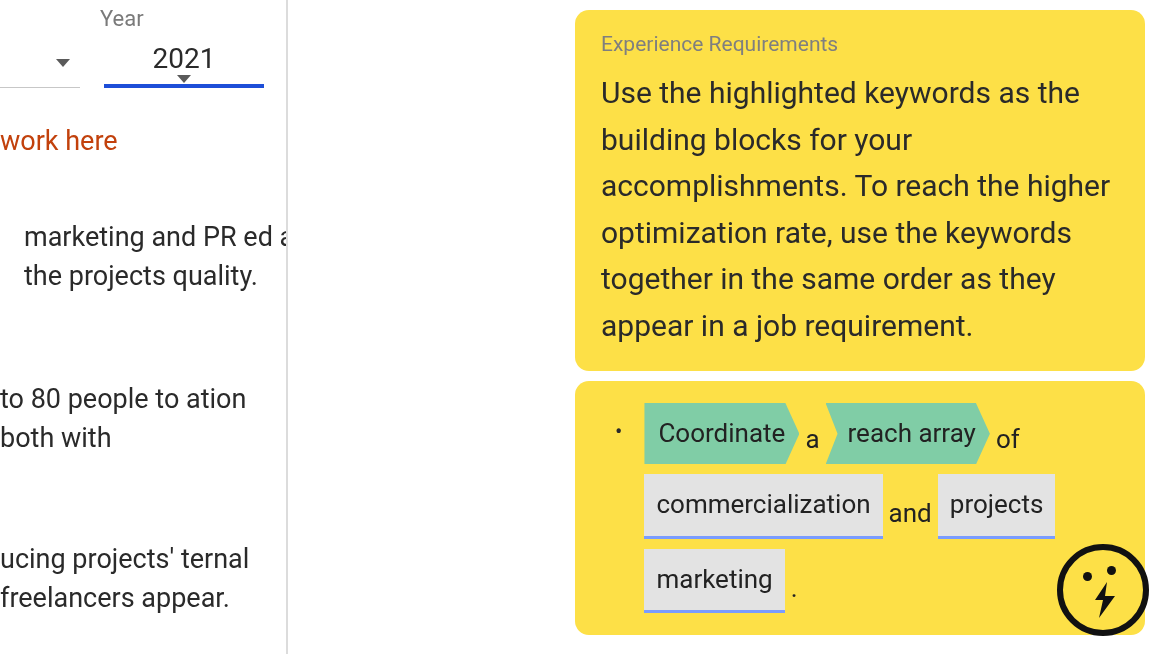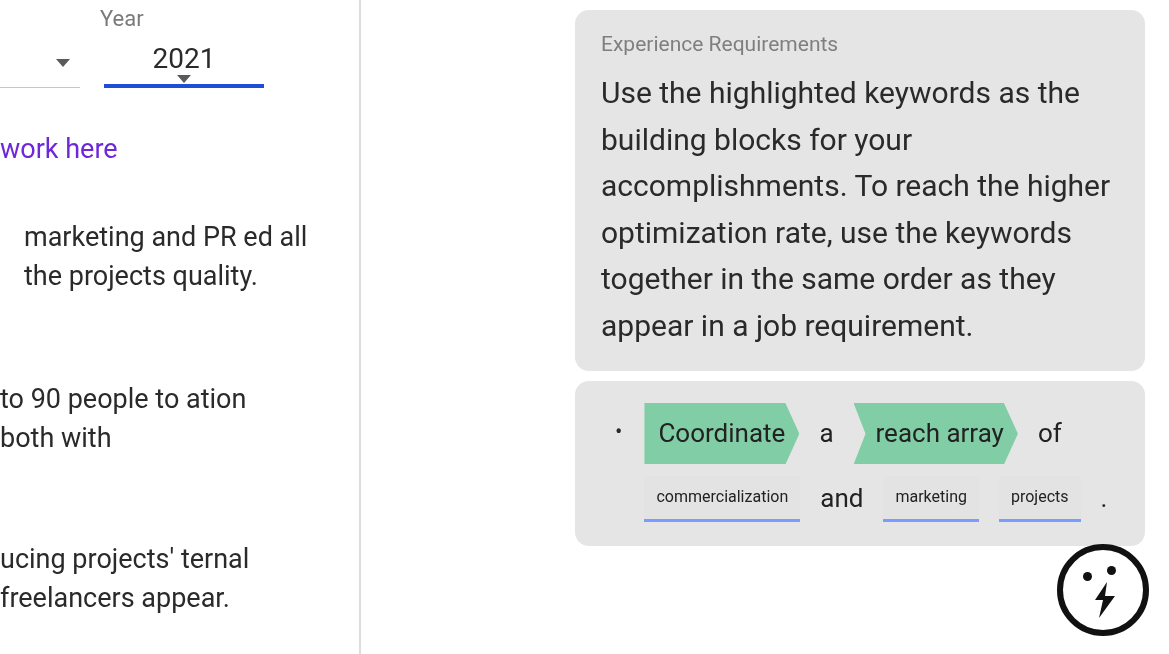--- a/index.html
+++ b/index.html
@@ -9,21 +9,21 @@
     width: 1169px;
     height: 654px;
     overflow: hidden;
     position: relative;
     color: #2a2a2a;
   }
   .left-pane {
     position: absolute;
     left: 0;
     top: 0;
-    width: 361px;
+    width: 288px;
     height: 654px;
     border-right: 2px solid #dcdcdc;
     padding-right: 12px;
     overflow: hidden;
   }
   .year-block {
     position: absolute;
     top: 0;
     left: 0;
     width: 260px;
@@ -76,34 +76,34 @@
   }
   .left-text {
     position: absolute;
     font-size: 27px;
     color: #2a2a2a;
     line-height: 1.45;
     left: 0;
     width: 295px;
     text-align: left;
   }
-  .placeholder-text { color: #6d28d9; margin-top: 8px; }
+  .placeholder-text { color: #c2410c; }
   .t1 { top: 122px; }
   .t2 { top: 218px; margin-left: 24px; }
   .t3 { top: 380px; }
   .t4 { top: 540px; }
 
   .right-pane {
     position: absolute;
     left: 575px;
     top: 10px;
     width: 570px;
   }
   .panel {
-    background: #e5e5e5;
+    background: #fde047;
     border-radius: 14px;
     padding: 22px 26px;
     margin-bottom: 10px;
   }
   .panel-title {
     font-size: 21px;
     color: #7f7f7f;
     margin-bottom: 14px;
   }
   .panel-body {
@@ -123,40 +123,40 @@
     font-size: 22px;
     color: #2a2a2a;
     margin-top: 8px;
     margin-left: 14px;
     margin-right: 4px;
   }
   .bullet-content {
     flex: 1;
     display: flex;
     flex-wrap: wrap;
-    gap: 10px 20px;
-    align-items: center;
+    gap: 10px 6px;
+    align-items: flex-end;
   }
   .kw-green {
     background: #80cda6;
     padding: 6px 14px;
     font-size: 26px;
     color: #222;
     position: relative;
     display: inline-block;
     clip-path: polygon(0 0, calc(100% - 14px) 0, 100% 50%, calc(100% - 14px) 100%, 0 100%);
   }
   .kw-green.second {
     clip-path: polygon(0 0, calc(100% - 14px) 0, 100% 50%, calc(100% - 14px) 100%, 0 100%, 12px 50%);
     padding-left: 22px;
   }
   .kw-grey {
     background: #e3e3e3;
     padding: 6px 12px;
-    font-size: 16px;
+    font-size: 26px;
     color: #222;
     border-bottom: 3px solid #7a9cff;
     display: inline-block;
   }
   .plain {
     font-size: 26px;
     color: #222;
   }
   .logo-badge {
     position: absolute;
@@ -202,43 +202,43 @@
       </div>
       <div class="dropdown-right">
         <span class="year-value">2021</span>
         <div class="caret"></div>
       </div>
     </div>
   </div>
 
   <div class="left-text t1 placeholder-text">work here</div>
   <div class="left-text t2">marketing and PR ed all the projects quality.</div>
-  <div class="left-text t3"> to 90 people to ation both with</div>
+  <div class="left-text t3"> to 80 people to ation both with</div>
   <div class="left-text t4">ucing projects' ternal freelancers appear.</div>
 </div>
 
 <div class="right-pane">
 
   <div class="panel">
     <div class="panel-title">Experience Requirements</div>
     <div class="panel-body">Use the highlighted keywords as the building blocks for your accomplishments. To reach the higher optimization rate, use the keywords together in the same order as they appear in a job requirement.</div>
   </div>
 
   <div class="panel">
     <div class="bullet-row">
       <span class="bullet-dot">•</span>
       <div class="bullet-content">
         <span class="kw-green">Coordinate</span>
         <span class="plain">a</span>
         <span class="kw-green second">reach array</span>
         <span class="plain">of</span>
         <span class="kw-grey">commercialization</span>
         <span class="plain">and</span>
+        <span class="kw-grey">projects</span>
         <span class="kw-grey">marketing</span>
-        <span class="kw-grey">projects</span>
         <span class="plain">.</span>
       </div>
     </div>
   </div>
 
 </div>
 
 <div class="logo-badge">
   <div class="logo-inner">
     <div class="eye l"></div>

